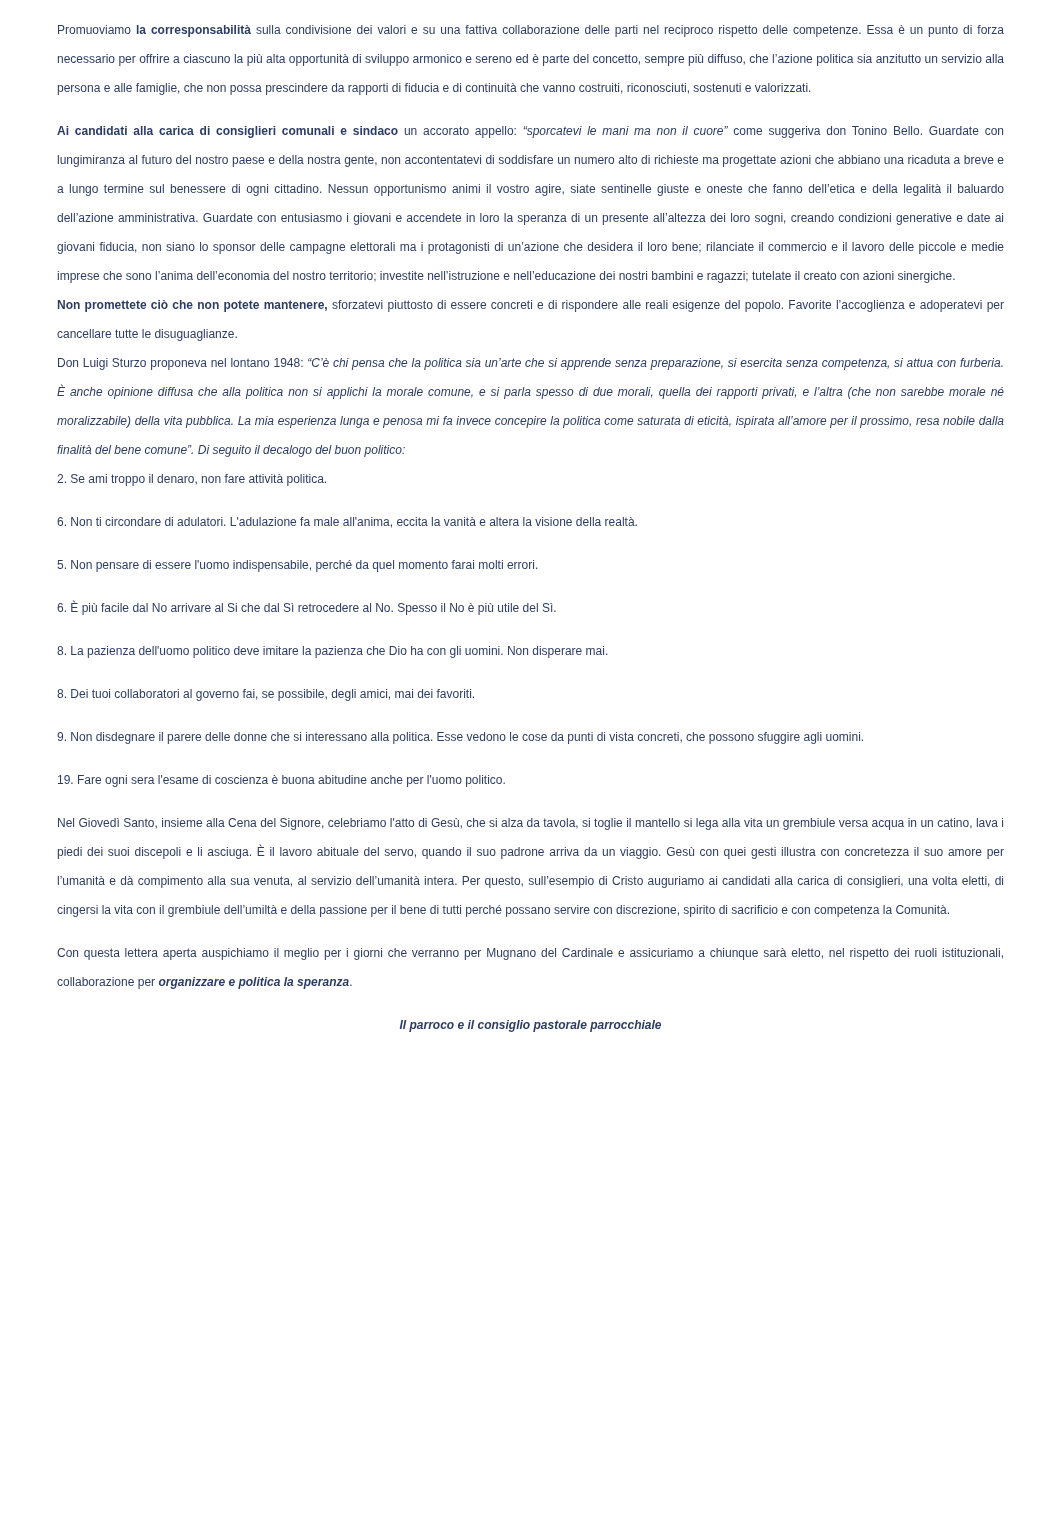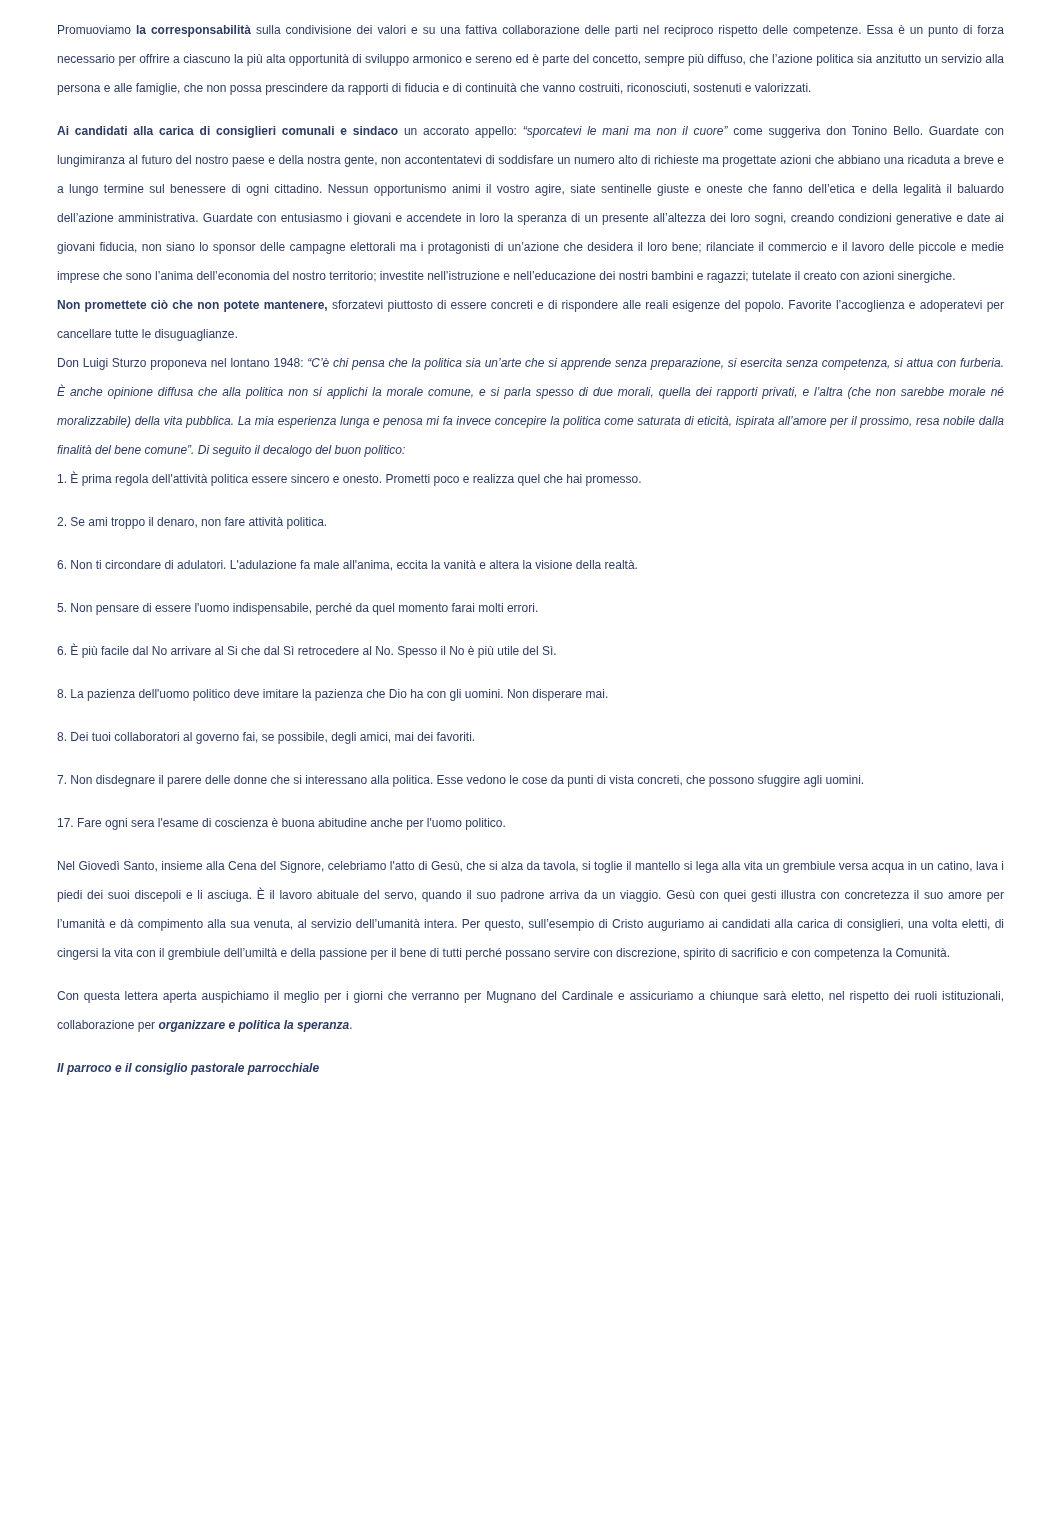--- a/index.html
+++ b/index.html
@@ -23,44 +23,43 @@
   }
   .para {
     margin: 0;
     text-align: justify;
   }
   .gap { margin-bottom: 14px; }
   .tight { margin-bottom: 0; }
   .b  { font-weight: 700; }
   .i  { font-style: italic; }
   .bi { font-weight: 700; font-style: italic; }
-  .right { text-align: left; }
+  .right { text-align: center; }
 </style>
 </head>
 <body>
 
 <div class="page">
 
   <p class="para gap"><span>Promuoviamo </span><span class="b">la corresponsabilità</span><span> sulla condivisione dei valori e su una fattiva collaborazione delle parti nel reciproco rispetto delle competenze. Essa è un punto di forza necessario per offrire a ciascuno la più alta opportunità di sviluppo armonico e sereno ed è parte del concetto, sempre più diffuso, che l’azione politica sia anzitutto un servizio alla persona e alle famiglie, che non possa prescindere da rapporti di fiducia e di continuità che vanno costruiti, riconosciuti, sostenuti e valorizzati.</span></p>
 
   <p class="para tight"><span class="b">Ai candidati alla carica di consiglieri comunali e sindaco</span><span> un accorato appello: </span><span class="i">“sporcatevi le mani ma non il cuore”</span><span> come suggeriva don Tonino Bello. Guardate con lungimiranza al futuro del nostro paese e della nostra gente, non accontentatevi di soddisfare un numero alto di richieste ma progettate azioni che abbiano una ricaduta a breve e a lungo termine sul benessere di ogni cittadino. Nessun opportunismo animi il vostro agire, siate sentinelle giuste e oneste che fanno dell’etica e della legalità il baluardo dell’azione amministrativa. Guardate con entusiasmo i giovani e accendete in loro la speranza di un presente all’altezza dei loro sogni, creando condizioni generative e date ai giovani fiducia, non siano lo sponsor delle campagne elettorali ma i protagonisti di un’azione che desidera il loro bene; rilanciate il commercio e il lavoro delle piccole e medie imprese che sono l’anima dell’economia del nostro territorio; investite nell’istruzione e nell’educazione dei nostri bambini e ragazzi; tutelate il creato con azioni sinergiche.</span></p>
 
   <p class="para tight"><span class="b">Non promettete ciò che non potete mantenere,</span><span> sforzatevi piuttosto di essere concreti e di rispondere alle reali esigenze del popolo. Favorite l’accoglienza e adoperatevi per cancellare tutte le disuguaglianze.</span></p>
 
   <p class="para tight"><span>Don Luigi Sturzo proponeva nel lontano 1948: </span><span class="i">“C’è chi pensa che la politica sia un’arte che si apprende senza preparazione, si esercita senza competenza, si attua con furberia. È anche opinione diffusa che alla politica non si applichi la morale comune, e si parla spesso di due morali, quella dei rapporti privati, e l’altra (che non sarebbe morale né moralizzabile) della vita pubblica. La mia esperienza lunga e penosa mi fa invece concepire la politica come saturata di eticità, ispirata all’amore per il prossimo, resa nobile dalla finalità del bene comune”. Di seguito il decalogo del buon politico:</span></p>
 
-  <p class="para gap">1. È prima regola dell'attività politica essere sincero e onesto. Prometti poco e realizza quel che hai promesso.</p>
   <p class="para gap">2. Se ami troppo il denaro, non fare attività politica.</p>
   <p class="para gap">6. Non ti circondare di adulatori. L'adulazione fa male all'anima, eccita la vanità e altera la visione della realtà.</p>
   <p class="para gap">5. Non pensare di essere l'uomo indispensabile, perché da quel momento farai molti errori.</p>
   <p class="para gap">6. È più facile dal No arrivare al Si che dal Sì retrocedere al No. Spesso il No è più utile del Sì.</p>
   <p class="para gap">8. La pazienza dell'uomo politico deve imitare la pazienza che Dio ha con gli uomini. Non disperare mai.</p>
   <p class="para gap">8. Dei tuoi collaboratori al governo fai, se possibile, degli amici, mai dei favoriti.</p>
-  <p class="para gap">7. Non disdegnare il parere delle donne che si interessano alla politica. Esse vedono le cose da punti di vista concreti, che possono sfuggire agli uomini.</p>
-  <p class="para gap">17. Fare ogni sera l'esame di coscienza è buona abitudine anche per l'uomo politico.</p>
+  <p class="para gap">9. Non disdegnare il parere delle donne che si interessano alla politica. Esse vedono le cose da punti di vista concreti, che possono sfuggire agli uomini.</p>
+  <p class="para gap">19. Fare ogni sera l'esame di coscienza è buona abitudine anche per l'uomo politico.</p>
 
   <p class="para gap">Nel Giovedì Santo, insieme alla Cena del Signore, celebriamo l'atto di Gesù, che si alza da tavola, si toglie il mantello si lega alla vita un grembiule versa acqua in un catino, lava i piedi dei suoi discepoli e li asciuga. È il lavoro abituale del servo, quando il suo padrone arriva da un viaggio. Gesù con quei gesti illustra con concretezza il suo amore per l’umanità e dà compimento alla sua venuta, al servizio dell’umanità intera. Per questo, sull’esempio di Cristo auguriamo ai candidati alla carica di consiglieri, una volta eletti, di cingersi la vita con il grembiule dell’umiltà e della passione per il bene di tutti perché possano servire con discrezione, spirito di sacrificio e con competenza la Comunità.</p>
 
   <p class="para gap"><span>Con questa lettera aperta auspichiamo il meglio per i giorni che verranno per Mugnano del Cardinale e assicuriamo a chiunque sarà eletto, nel rispetto dei ruoli istituzionali, collaborazione per </span><span class="bi">organizzare e politica la speranza</span><span>.</span></p>
 
 
   <p class="para bi right">Il parroco e il consiglio pastorale parrocchiale</p>
 
 </div>
 

